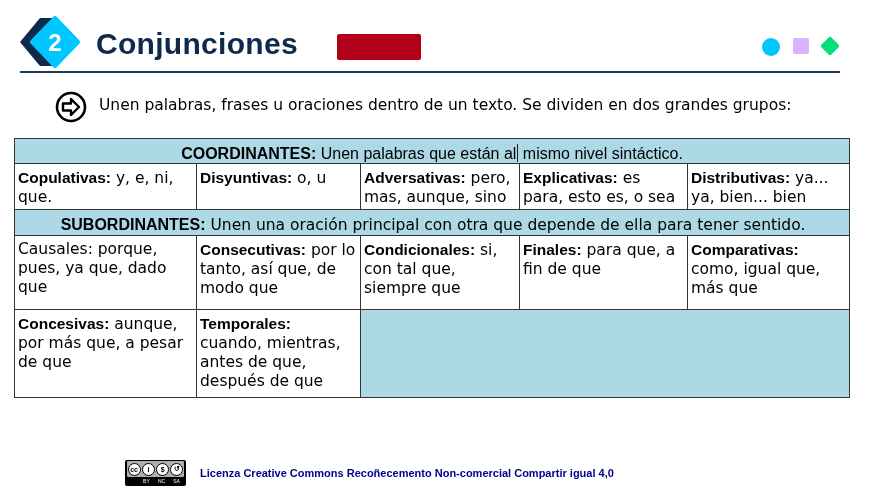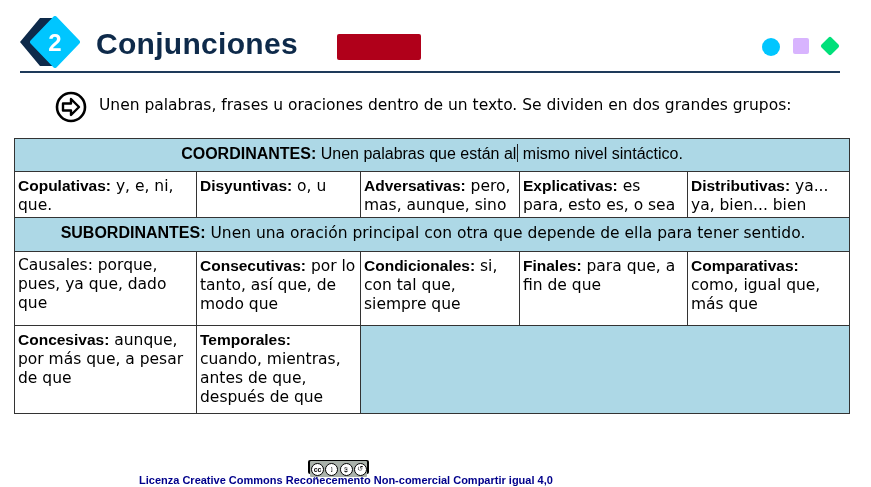--- a/index.html
+++ b/index.html
@@ -13,27 +13,27 @@
   .deco { position:absolute; top:38px; }
   .deco.circle { left:762px; width:18px; height:18px; border-radius:50%; background:#00c6ff; }
   .deco.square { left:793px; width:16px; height:16px; top:38px; background:#d8b4fe; border-radius:2px; }
   .deco.diamond { left:823px; top:39px; width:14px; height:14px; background:#00e07a; transform:rotate(45deg); border-radius:2px; }
 
   .intro-icon { position:absolute; left:55px; top:91px; width:32px; height:32px; }
   .intro-text { position:absolute; left:99px; top:96px; width:720px; font-size:15.5px; line-height:18px; }
 
   table.conj { position:absolute; left:14px; top:138px; width:835px; border-collapse:collapse; table-layout:fixed; }
   table.conj td { border:1.5px solid #333; vertical-align:top; padding:4px 3px 2px 3px; font-size:15.5px; line-height:19px; }
-  table.conj td.band { background:#add8e6; text-align:center; padding:5px 3px 8px 3px; font-family:"Liberation Sans", sans-serif; font-size:16px; }
+  table.conj td.band { background:#add8e6; text-align:center; padding:5px 3px 0 3px; font-family:"Liberation Sans", sans-serif; font-size:16px; }
   td.band.left { text-align:left;margin-top:32px; }
   .bold { font-weight:bold; font-family:"Liberation Sans", sans-serif; }
   td.empty { background:#add8e6; }
   .cursor { display:inline-block; width:1px; height:18px; background:#222; vertical-align:-3px; margin:0 0 0 1px; }
 
-  .footer { position:absolute; left:125px; top:460px; height:26px; display:flex; align-items:center;flex-direction:column; }
+  .footer { position:absolute; left:125px; top:460px; height:26px; display:flex; align-items:center; }
   .cc { width:61px; height:26px; background:#000; position:relative; border-radius:2px; }
   .cc .top { position:absolute; left:2px; top:1px; right:2px; height:16px; background:#aab2ab; display:flex; align-items:center; justify-content:space-around; border-radius:1px; }
   .cc .dot { width:13px; height:13px; border-radius:50%; background:#fff; border:1.5px solid #000; box-sizing:border-box; font-size:7px; font-weight:bold; display:flex; align-items:center; justify-content:center; font-family:"Liberation Sans", sans-serif; }
   .cc .bot { position:absolute; left:14px; right:2px; bottom:1px; height:7px; color:#fff; font-size:5px; display:flex; justify-content:space-around; font-family:"Liberation Sans", sans-serif; }
   .license { margin-left:14px; font-family:"Liberation Sans", sans-serif; font-weight:bold; font-size:11px; color:#00008b; }
 </style>
 </head>
 <body>
 
 <svg class="badge" viewBox="0 0 64 52">

